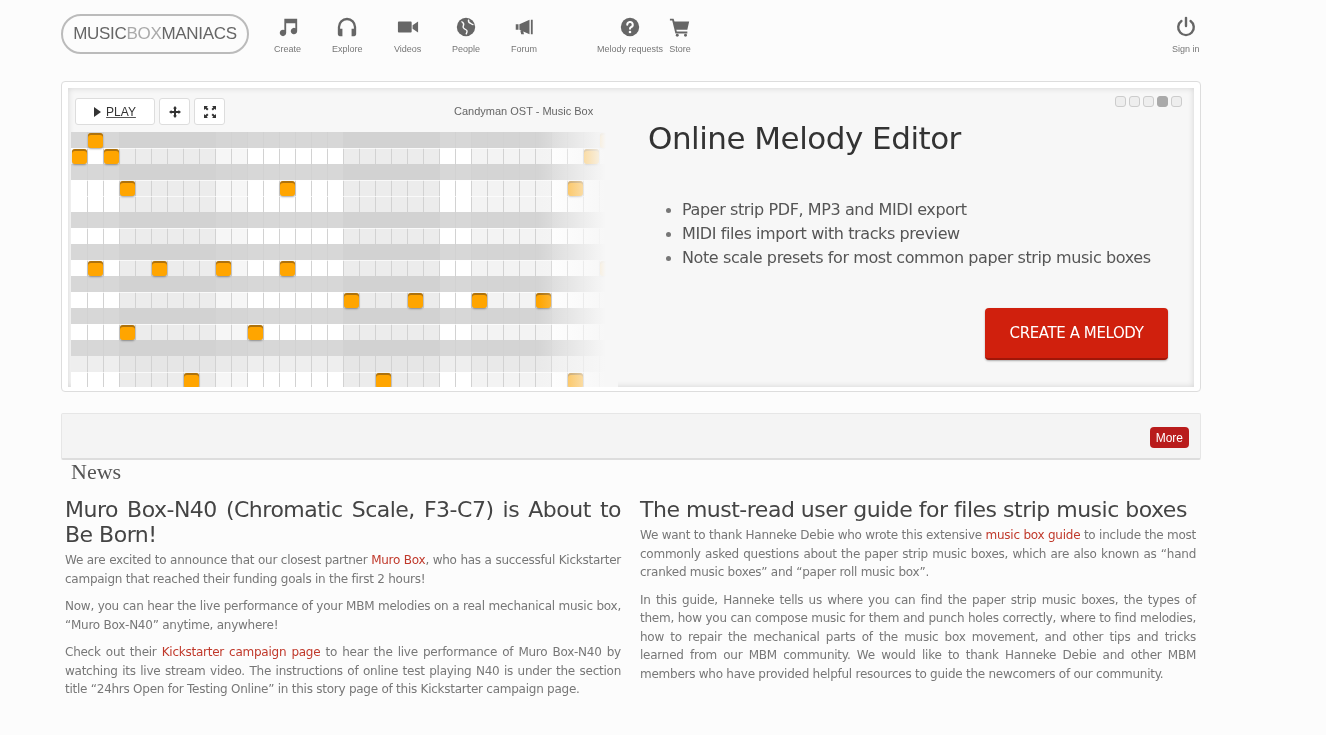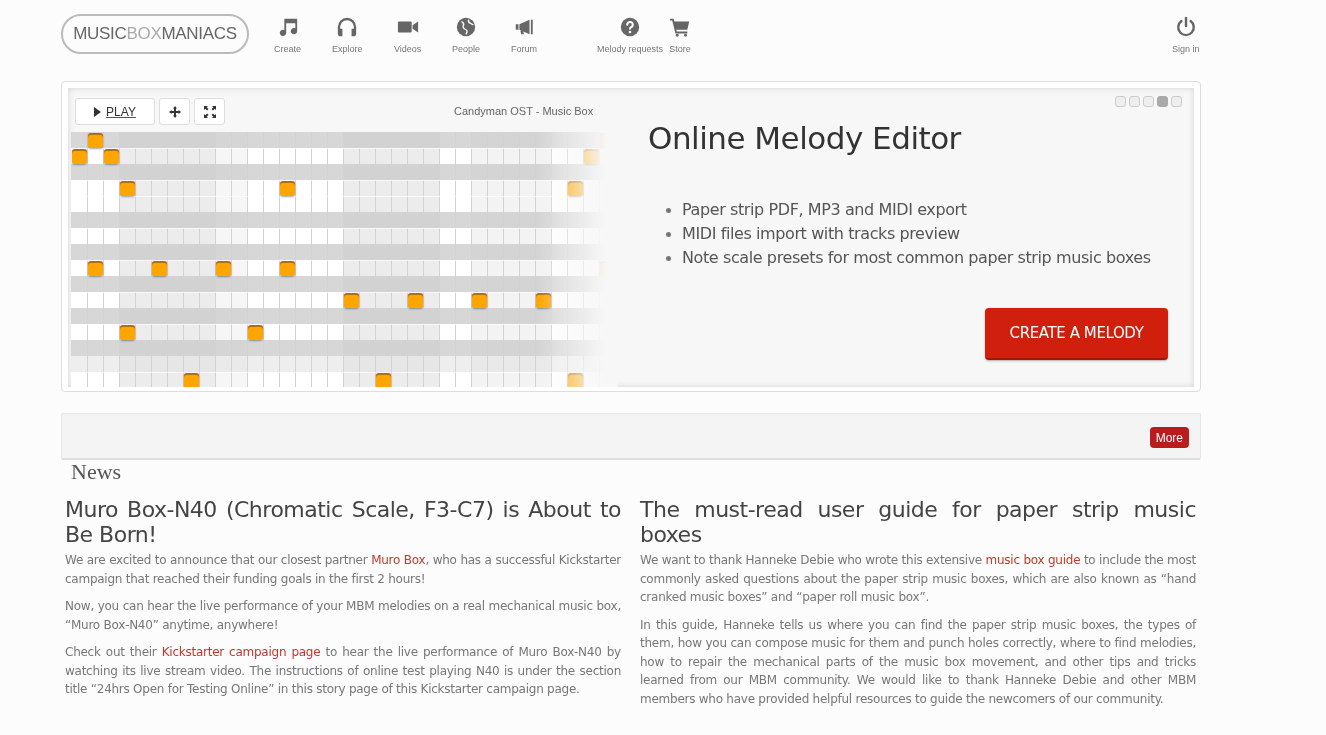--- a/index.html
+++ b/index.html
@@ -255,16 +255,16 @@
 </div>
 
 <div class="article" style="left:65px;">
   <h2>Muro Box-N40 (Chromatic Scale, F3-C7) is About to Be Born!</h2>
   <p><span>We are excited to announce that our closest partner </span><a>Muro Box</a><span>, who has a successful Kickstarter campaign that reached their funding goals in the first 2 hours!</span></p>
   <p>Now, you can hear the live performance of your MBM melodies on a real mechanical music box, “Muro Box-N40” anytime, anywhere!</p>
   <p><span>Check out their </span><a>Kickstarter campaign page</a><span> to hear the live performance of Muro Box-N40 by watching its live stream video. The instructions of online test playing N40 is under the section title “24hrs Open for Testing Online” in this story page of this Kickstarter campaign page.</span></p>
 </div>
 
 <div class="article" style="left:640px;">
-  <h2>The must-read user guide for paper strip music boxes</h2>
+  <h2>The must-read user guide for files strip music boxes</h2>
   <p><span>We want to thank Hanneke Debie who wrote this extensive </span><a>music box guide</a><span> to include the most commonly asked questions about the paper strip music boxes, which are also known as “hand cranked music boxes” and “paper roll music box”.</span></p>
   <p>In this guide, Hanneke tells us where you can find the paper strip music boxes, the types of them, how you can compose music for them and punch holes correctly, where to find melodies, how to repair the mechanical parts of the music box movement, and other tips and tricks learned from our MBM community. We would like to thank Hanneke Debie and other MBM members who have provided helpful resources to guide the newcomers of our community.</p>
 </div>
 
 </body></html>

